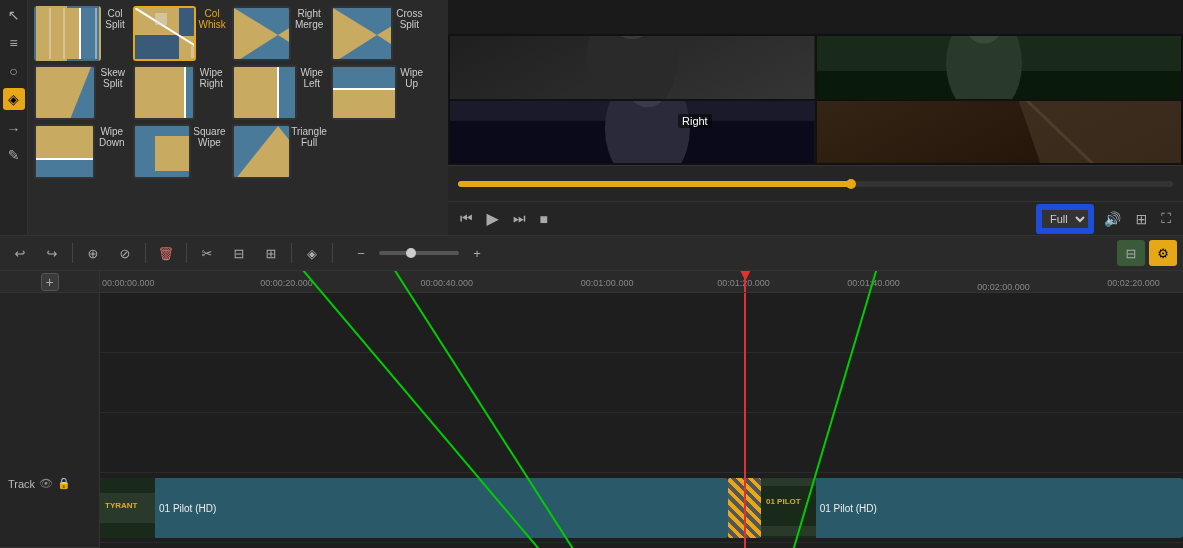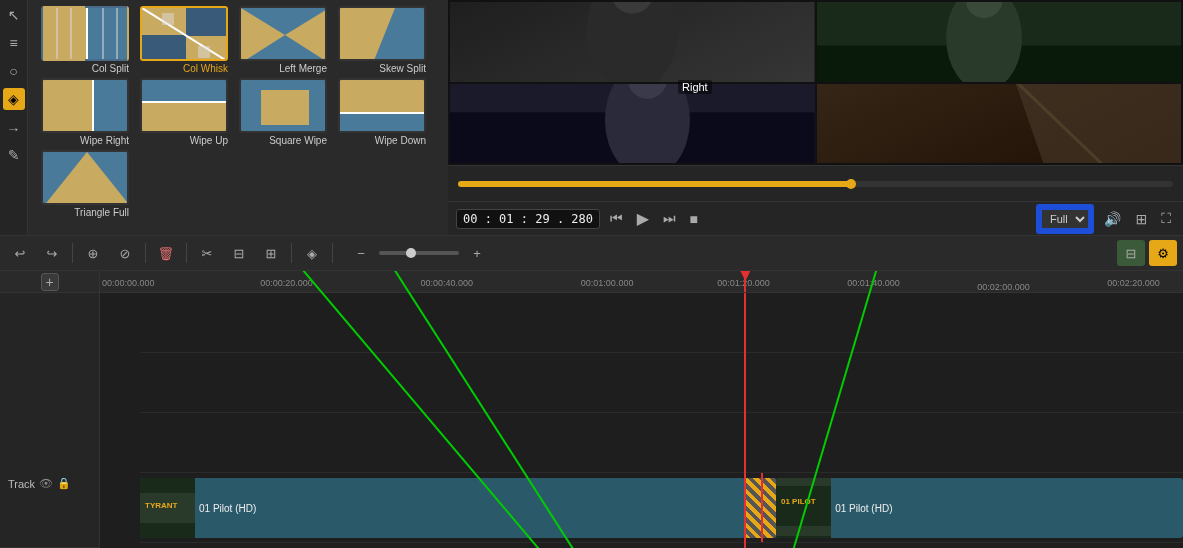--- a/index.html
+++ b/index.html
@@ -59,22 +59,22 @@
       flex-shrink: 0;
     }
     .transitions-grid {
       display: grid;
       grid-template-columns: repeat(4, 95px);
       gap: 4px;
       padding: 6px;
     }
     .transition-item {
       display: flex;
-      flex-direction: column;
-      align-items: flex-end;
+      flex-direction: row;
+      align-items: flex-start;
       cursor: pointer;
     }
     .transition-thumb {
       width: 88px;
       height: 55px;
       border-radius: 3px;
       overflow: hidden;
       border: 2px solid transparent;
       position: relative;
     }
@@ -98,20 +98,21 @@
       flex-direction: column;
       background: #1a1a1a;
     }
     .preview-video {
       flex: 1;
       display: grid;
       grid-template-columns: 1fr 1fr;
       gap: 2px;
       padding: 4px;
       background: #111;
+      margin-top: 34px;
     }
     .preview-frame {
       background: #222;
       overflow: hidden;
       position: relative;
     }
 
     .preview-controls {
       height: 36px;
       background: #252525;
@@ -312,21 +313,20 @@
     .timeline-tracks-area {
       position: relative;
       height: calc(100% - 22px);
       overflow: hidden;
     }
     .track-row {
       height: 68px;
       border-bottom: 1px solid #2a2a2a;
       position: relative;
       background: #1e1e1e;
-      margin-left: 40px;
     }
 
     
     .full-svg {
       position: absolute;
       top: 0; left: 0;
       pointer-events: none;
       z-index: 20;
     }
   </style>
@@ -375,21 +375,31 @@
         <div class="transition-label" style="color:#e6a817;">Col Whisk</div>
       </div>
       <div class="transition-item">
         <div class="transition-thumb" style="background: #333;">
           <svg width="88" height="55" viewBox="0 0 88 55">
               <rect x="0" y="0" width="88" height="55" fill="#4a7a9a"></rect>
               <polygon points="0,0 44,27 0,55" fill="#c8aa60"></polygon>
               <polygon points="88,0 44,27 88,55" fill="#c8aa60"></polygon>
             </svg>
         </div>
-        <div class="transition-label">Left Merge</div>
+        <div class="transition-label">Right Merge</div>
+      </div>
+      <div class="transition-item">
+        <div class="transition-thumb" style="background: #333;">
+          <svg width="88" height="55" viewBox="0 0 88 55">
+              <rect x="0" y="0" width="88" height="55" fill="#c8aa60"></rect>
+              <polygon points="0,0 44,27 88,0" fill="#4a7a9a"></polygon>
+              <polygon points="0,55 44,27 88,55" fill="#4a7a9a"></polygon>
+            </svg>
+        </div>
+        <div class="transition-label">Cross Split</div>
       </div>
 
       <div class="transition-item">
         <div class="transition-thumb" style="background: #333;">
           <svg width="88" height="55" viewBox="0 0 88 55">
               <rect x="0" y="0" width="88" height="55" fill="#4a7a9a"></rect>
               <polygon points="0,0 55,0 33,55 0,55" fill="#c8aa60"></polygon>
             </svg>
         </div>
         <div class="transition-label">Skew Split</div>
@@ -397,49 +407,59 @@
       <div class="transition-item">
         <div class="transition-thumb" style="background: #333;">
           <svg width="88" height="55" viewBox="0 0 88 55">
               <rect x="0" y="0" width="88" height="55" fill="#4a7a9a"></rect>
               <rect x="0" y="0" width="50" height="55" fill="#c8aa60"></rect>
               <line x1="50" y1="0" x2="50" y2="55" stroke="#fff" stroke-width="2"></line>
             </svg>
         </div>
         <div class="transition-label">Wipe Right</div>
       </div>
+      <div class="transition-item">
+        <div class="transition-thumb" style="background: #333;">
+          <svg width="88" height="55" viewBox="0 0 88 55">
+              <rect x="0" y="0" width="88" height="55" fill="#c8aa60"></rect>
+              <rect x="44" y="0" width="44" height="55" fill="#4a7a9a"></rect>
+              <line x1="44" y1="0" x2="44" y2="55" stroke="#fff" stroke-width="2"></line>
+            </svg>
+        </div>
+        <div class="transition-label">Wipe Left</div>
+      </div>
 
       <div class="transition-item">
         <div class="transition-thumb" style="background: #333;">
           <svg width="88" height="55" viewBox="0 0 88 55">
               <rect x="0" y="0" width="88" height="55" fill="#4a7a9a"></rect>
               <rect x="0" y="22" width="88" height="33" fill="#c8aa60"></rect>
               <line x1="0" y1="22" x2="88" y2="22" stroke="#fff" stroke-width="2"></line>
             </svg>
         </div>
         <div class="transition-label">Wipe Up</div>
       </div>
       <div class="transition-item">
         <div class="transition-thumb" style="background: #333;">
           <svg width="88" height="55" viewBox="0 0 88 55">
-              <rect x="0" y="0" width="88" height="55" fill="#4a7a9a"></rect>
-              <rect x="20" y="10" width="48" height="35" fill="#c8aa60"></rect>
-            </svg>
-        </div>
-        <div class="transition-label">Square Wipe</div>
-      </div>
-      <div class="transition-item">
-        <div class="transition-thumb" style="background: #333;">
-          <svg width="88" height="55" viewBox="0 0 88 55">
               <rect x="0" y="0" width="88" height="55" fill="#c8aa60"></rect>
               <rect x="0" y="33" width="88" height="22" fill="#4a7a9a"></rect>
               <line x1="0" y1="33" x2="88" y2="33" stroke="#fff" stroke-width="2"></line>
             </svg>
         </div>
         <div class="transition-label">Wipe Down</div>
+      </div>
+      <div class="transition-item">
+        <div class="transition-thumb" style="background: #333;">
+          <svg width="88" height="55" viewBox="0 0 88 55">
+              <rect x="0" y="0" width="88" height="55" fill="#4a7a9a"></rect>
+              <rect x="20" y="10" width="48" height="35" fill="#c8aa60"></rect>
+            </svg>
+        </div>
+        <div class="transition-label">Square Wipe</div>
       </div>
       <div class="transition-item">
         <div class="transition-thumb" style="background: #333;">
           <svg width="88" height="55" viewBox="0 0 88 55">
               <rect x="0" y="0" width="88" height="55" fill="#4a7a9a"></rect>
               <polygon points="0,55 44,0 88,55" fill="#c8aa60"></polygon>
             </svg>
         </div>
         <div class="transition-label">Triangle Full</div>
       </div>
@@ -498,21 +518,20 @@
       <div style="position:absolute; top:80px; left:230px; color:#fff; font-size:11px; background:rgba(0,0,0,0.5); padding:1px 4px; border-radius:2px;">Right</div>
     </div>
 
     <div class="preview-controls">
       <div class="progress-bar-container">
         <div class="progress-bar-fill"></div>
         <div class="progress-handle"></div>
       </div>
     </div>
     <div style="height:34px; background:#252525; display:flex; align-items:center; padding:0 8px; gap:6px; border-top:1px solid #333;">
-      <div class="time-display">00 : 01 : 29 . 280</div>
       <button class="ctrl-btn">⏮</button>
       <button class="ctrl-btn" style="font-size:16px;">▶</button>
       <button class="ctrl-btn">⏭</button>
       <button class="ctrl-btn">■</button>
       <div style="margin-left:auto; display:flex; gap:6px; align-items:center;">
         <select class="quality-select">
           <option>Full</option>
           <option>1/2</option>
           <option>1/4</option>
         </select>

